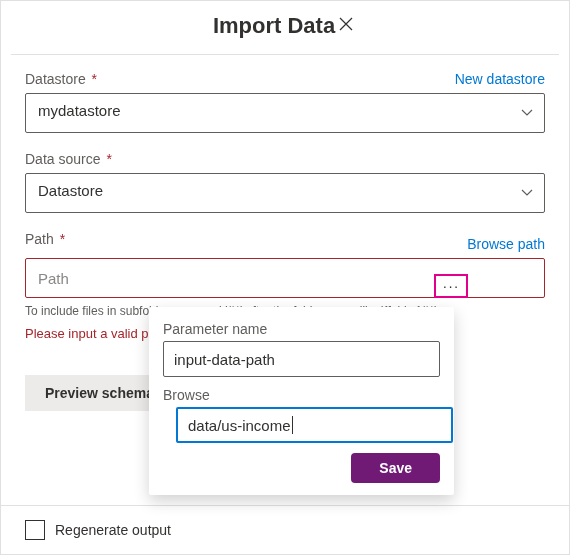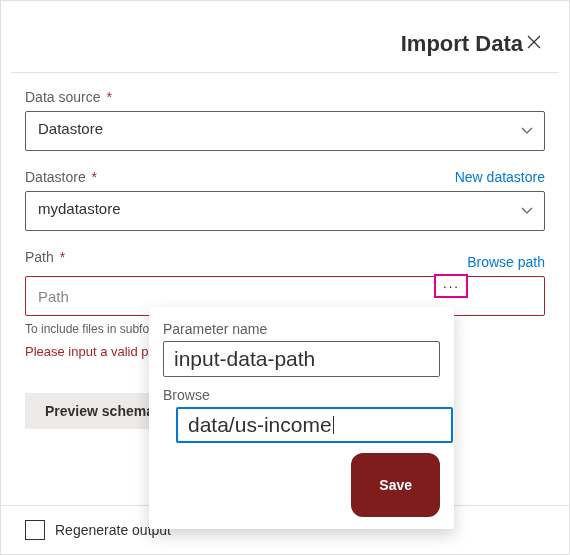--- a/index.html
+++ b/index.html
@@ -10,23 +10,23 @@
     }
     body {
       width: 570px;
       height: 555px;
       background: #fff;
       border: 1px solid #e0e0e0;
       position: relative;
     }
     .header {
       display: flex;
-      justify-content: flex-end;
+      justify-content: center;
       align-items: center;
-      padding: 28px 24px 14px 24px;
+      padding: 10px 24px 14px 24px;
     }
     .title {
       font-size: 22px;
       font-weight: 600;
       color: #323130;
     }
     .close-btn {
       background: none;
       border: none;
       font-size: 18px;
@@ -153,43 +153,43 @@
     .popup-label {
       font-size: 14px;
       color: #605e5c;
       margin-bottom: 4px;
     }
     .popup-input {
       width: 100%;
       height: 36px;
       padding: 6px 10px;
       border: 1px solid #605e5c;
-      font-size: 21px;
+      font-size: 15px;
       color: #323130;
       margin-bottom: 10px;
       border-radius: 2px;
     }
     .popup-input.active {
       border: 2px solid #0078d4;
     }
     .popup-actions {
       display: flex;
       justify-content: flex-end;
       gap: 8px;
       margin-top: 4px;
     }
     .btn-primary {
-      background: #7f1d1d;
+      background: #701a75;
       color: #fff;
       border: none;
-      padding: 24px 28px;
+      padding: 7px 28px;
       font-size: 14px;
       font-weight: 600;
       cursor: pointer;
-      border-radius: 12px;
+      border-radius: 4px;
     }
     .btn-secondary {
       background: #fff;
       color: #323130;
       border: 1px solid #8a8886;
       padding: 7px 20px;
       font-size: 14px;
       cursor: pointer;
       border-radius: 2px;
     }
@@ -233,37 +233,37 @@
     <svg width="14" height="14" viewBox="0 0 14 14">
         <path d="M1 1 L13 13 M13 1 L1 13" stroke="#323130" stroke-width="1.2" fill="none"></path>
       </svg>
   </button>
 </div>
 <hr class="divider">
 
 <div class="form">
   <div class="field-group">
     <div class="label-row">
-      <label class="field-label"><span>Data source</span> <span class="required">*</span></label>
+      <label class="field-label"><span>Datastore</span> <span class="required">*</span></label>
+      <a class="link">New datastore</a>
     </div>
     <div class="select-wrap">
-      <div class="select-input">Datastore</div>
+      <div class="select-input">mydatastore</div>
       <svg class="chevron" width="12" height="8" viewBox="0 0 12 8">
           <path d="M1 1 L6 6 L11 1" stroke="#605e5c" stroke-width="1.2" fill="none"></path>
         </svg>
     </div>
   </div>
 
   <div class="field-group">
     <div class="label-row">
-      <label class="field-label"><span>Datastore</span> <span class="required">*</span></label>
-      <a class="link">New datastore</a>
+      <label class="field-label"><span>Data source</span> <span class="required">*</span></label>
     </div>
     <div class="select-wrap">
-      <div class="select-input">mydatastore</div>
+      <div class="select-input">Datastore</div>
       <svg class="chevron" width="12" height="8" viewBox="0 0 12 8">
           <path d="M1 1 L6 6 L11 1" stroke="#605e5c" stroke-width="1.2" fill="none"></path>
         </svg>
     </div>
   </div>
 
   <div class="field-group">
     <div class="label-row">
       <label class="field-label"><span>Path</span> <span class="required">*</span></label>
       <div class="browse-link-row">

